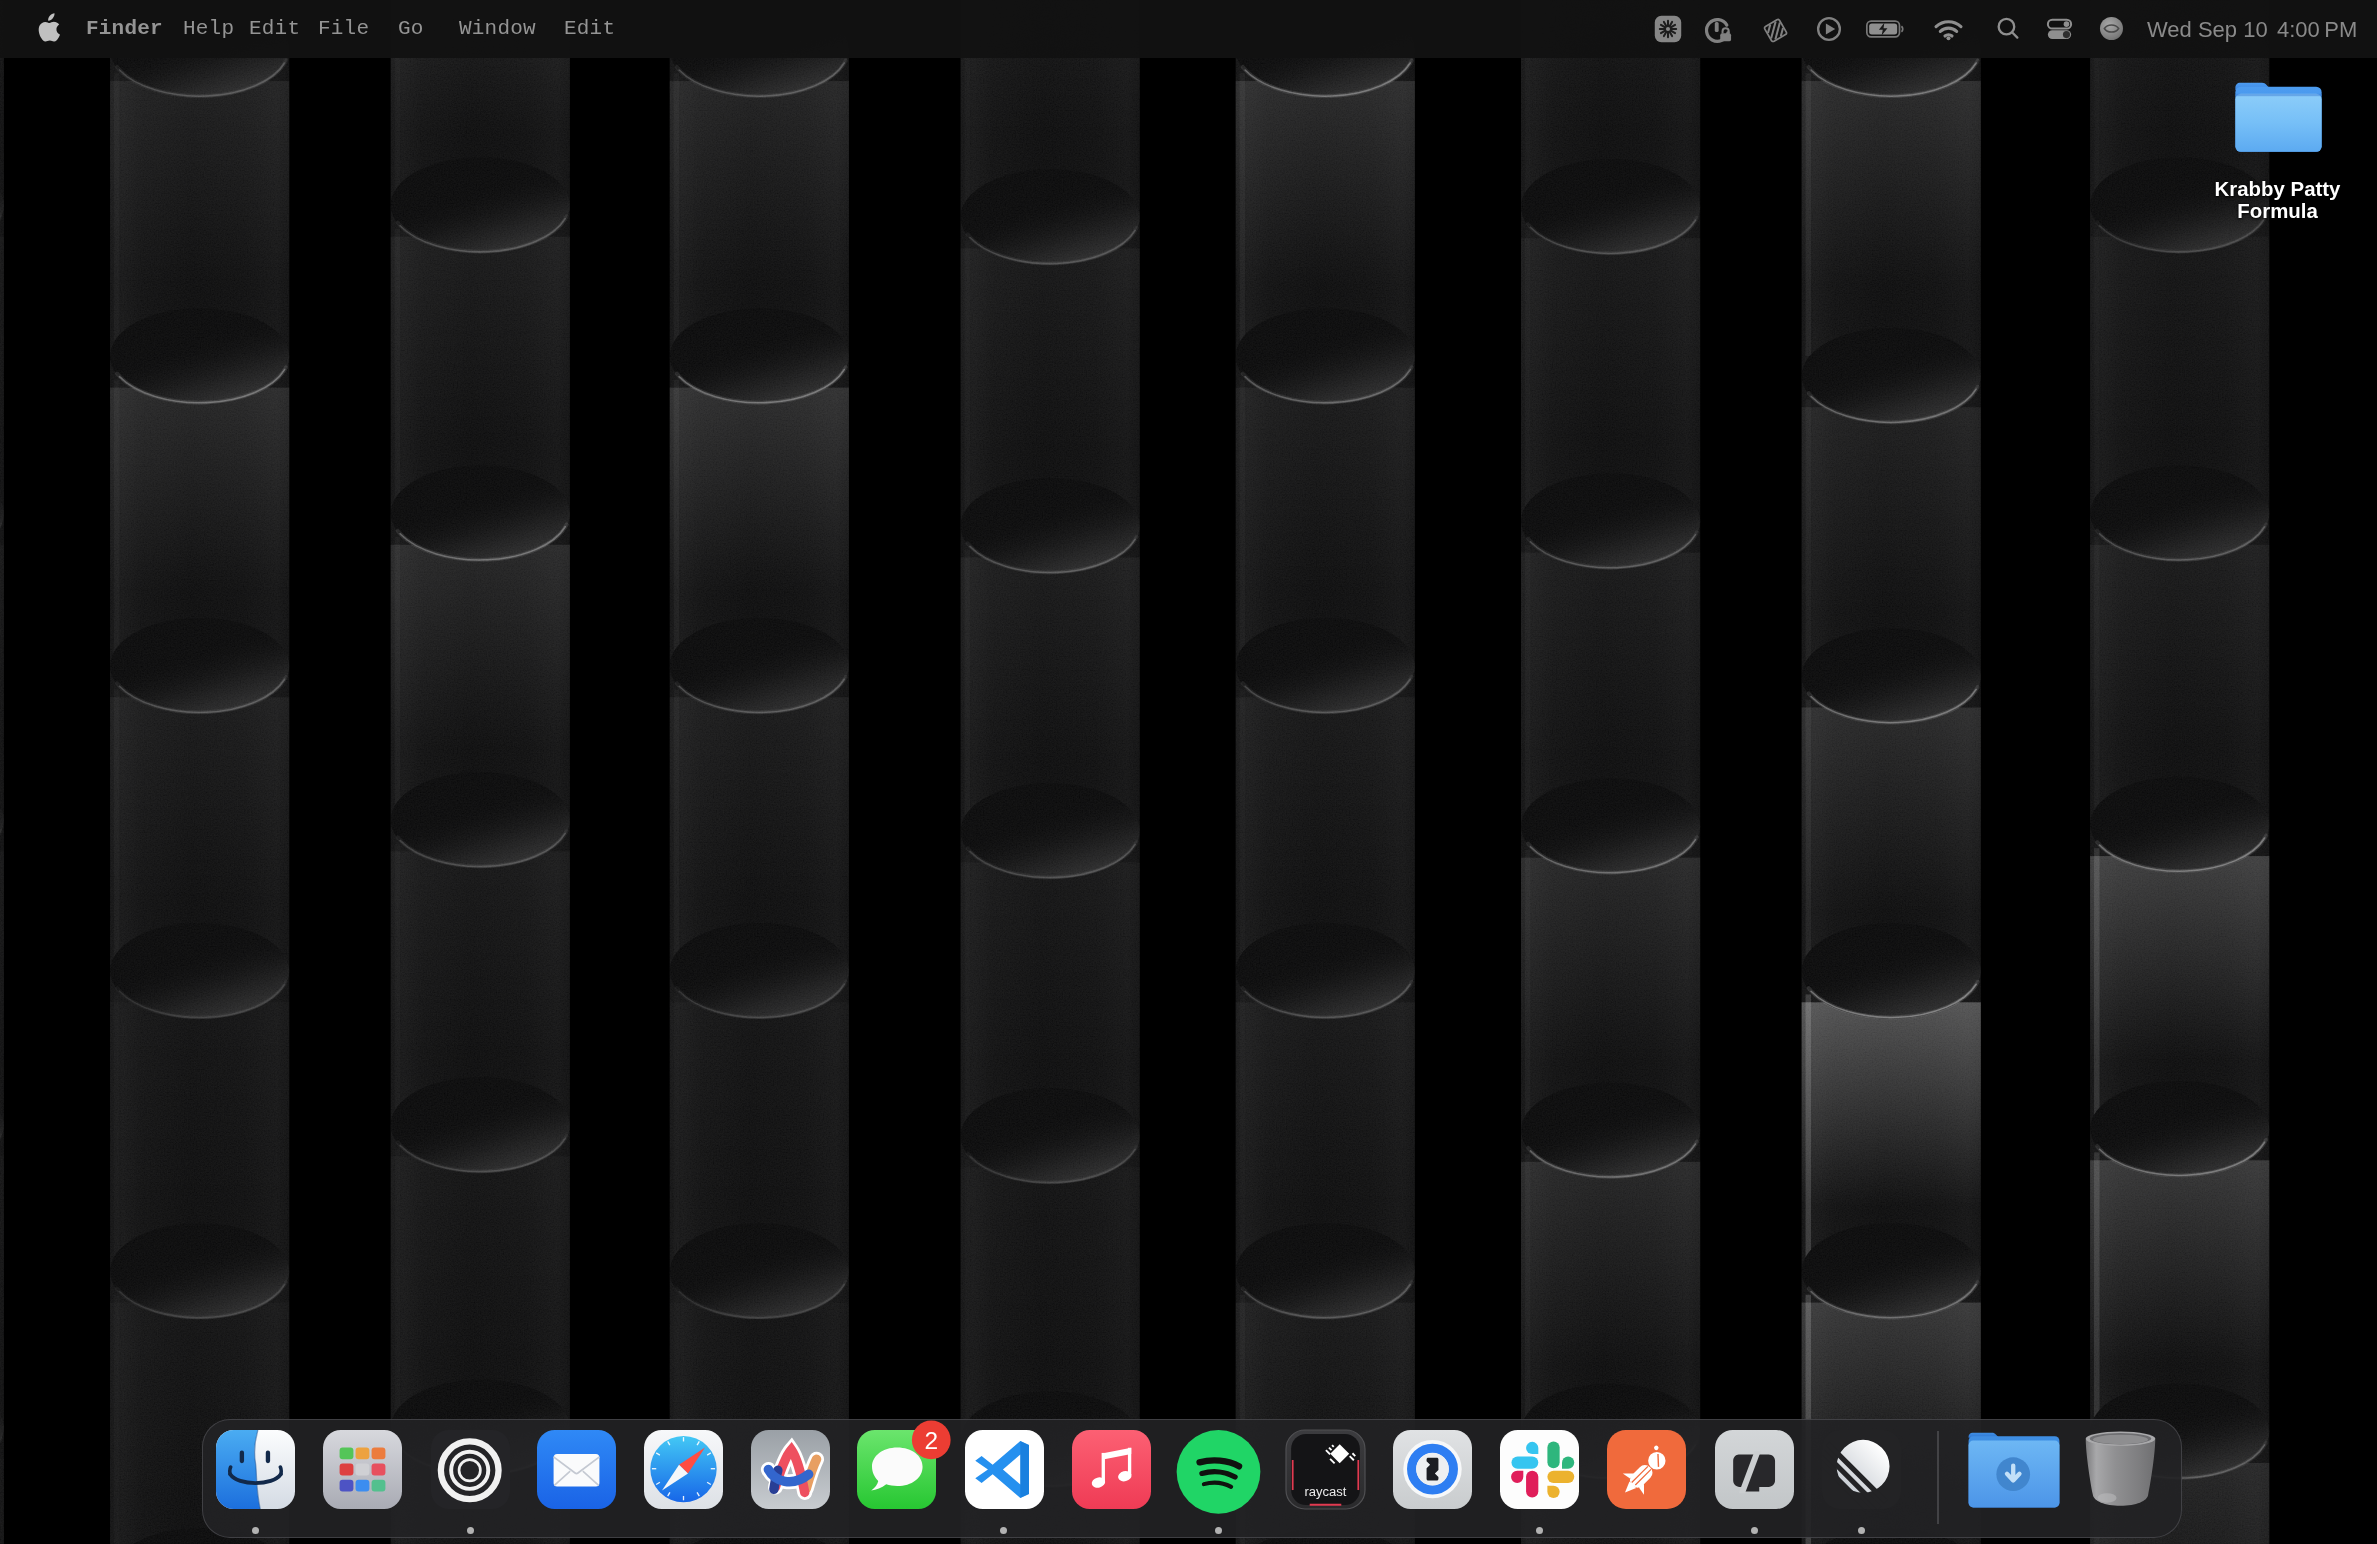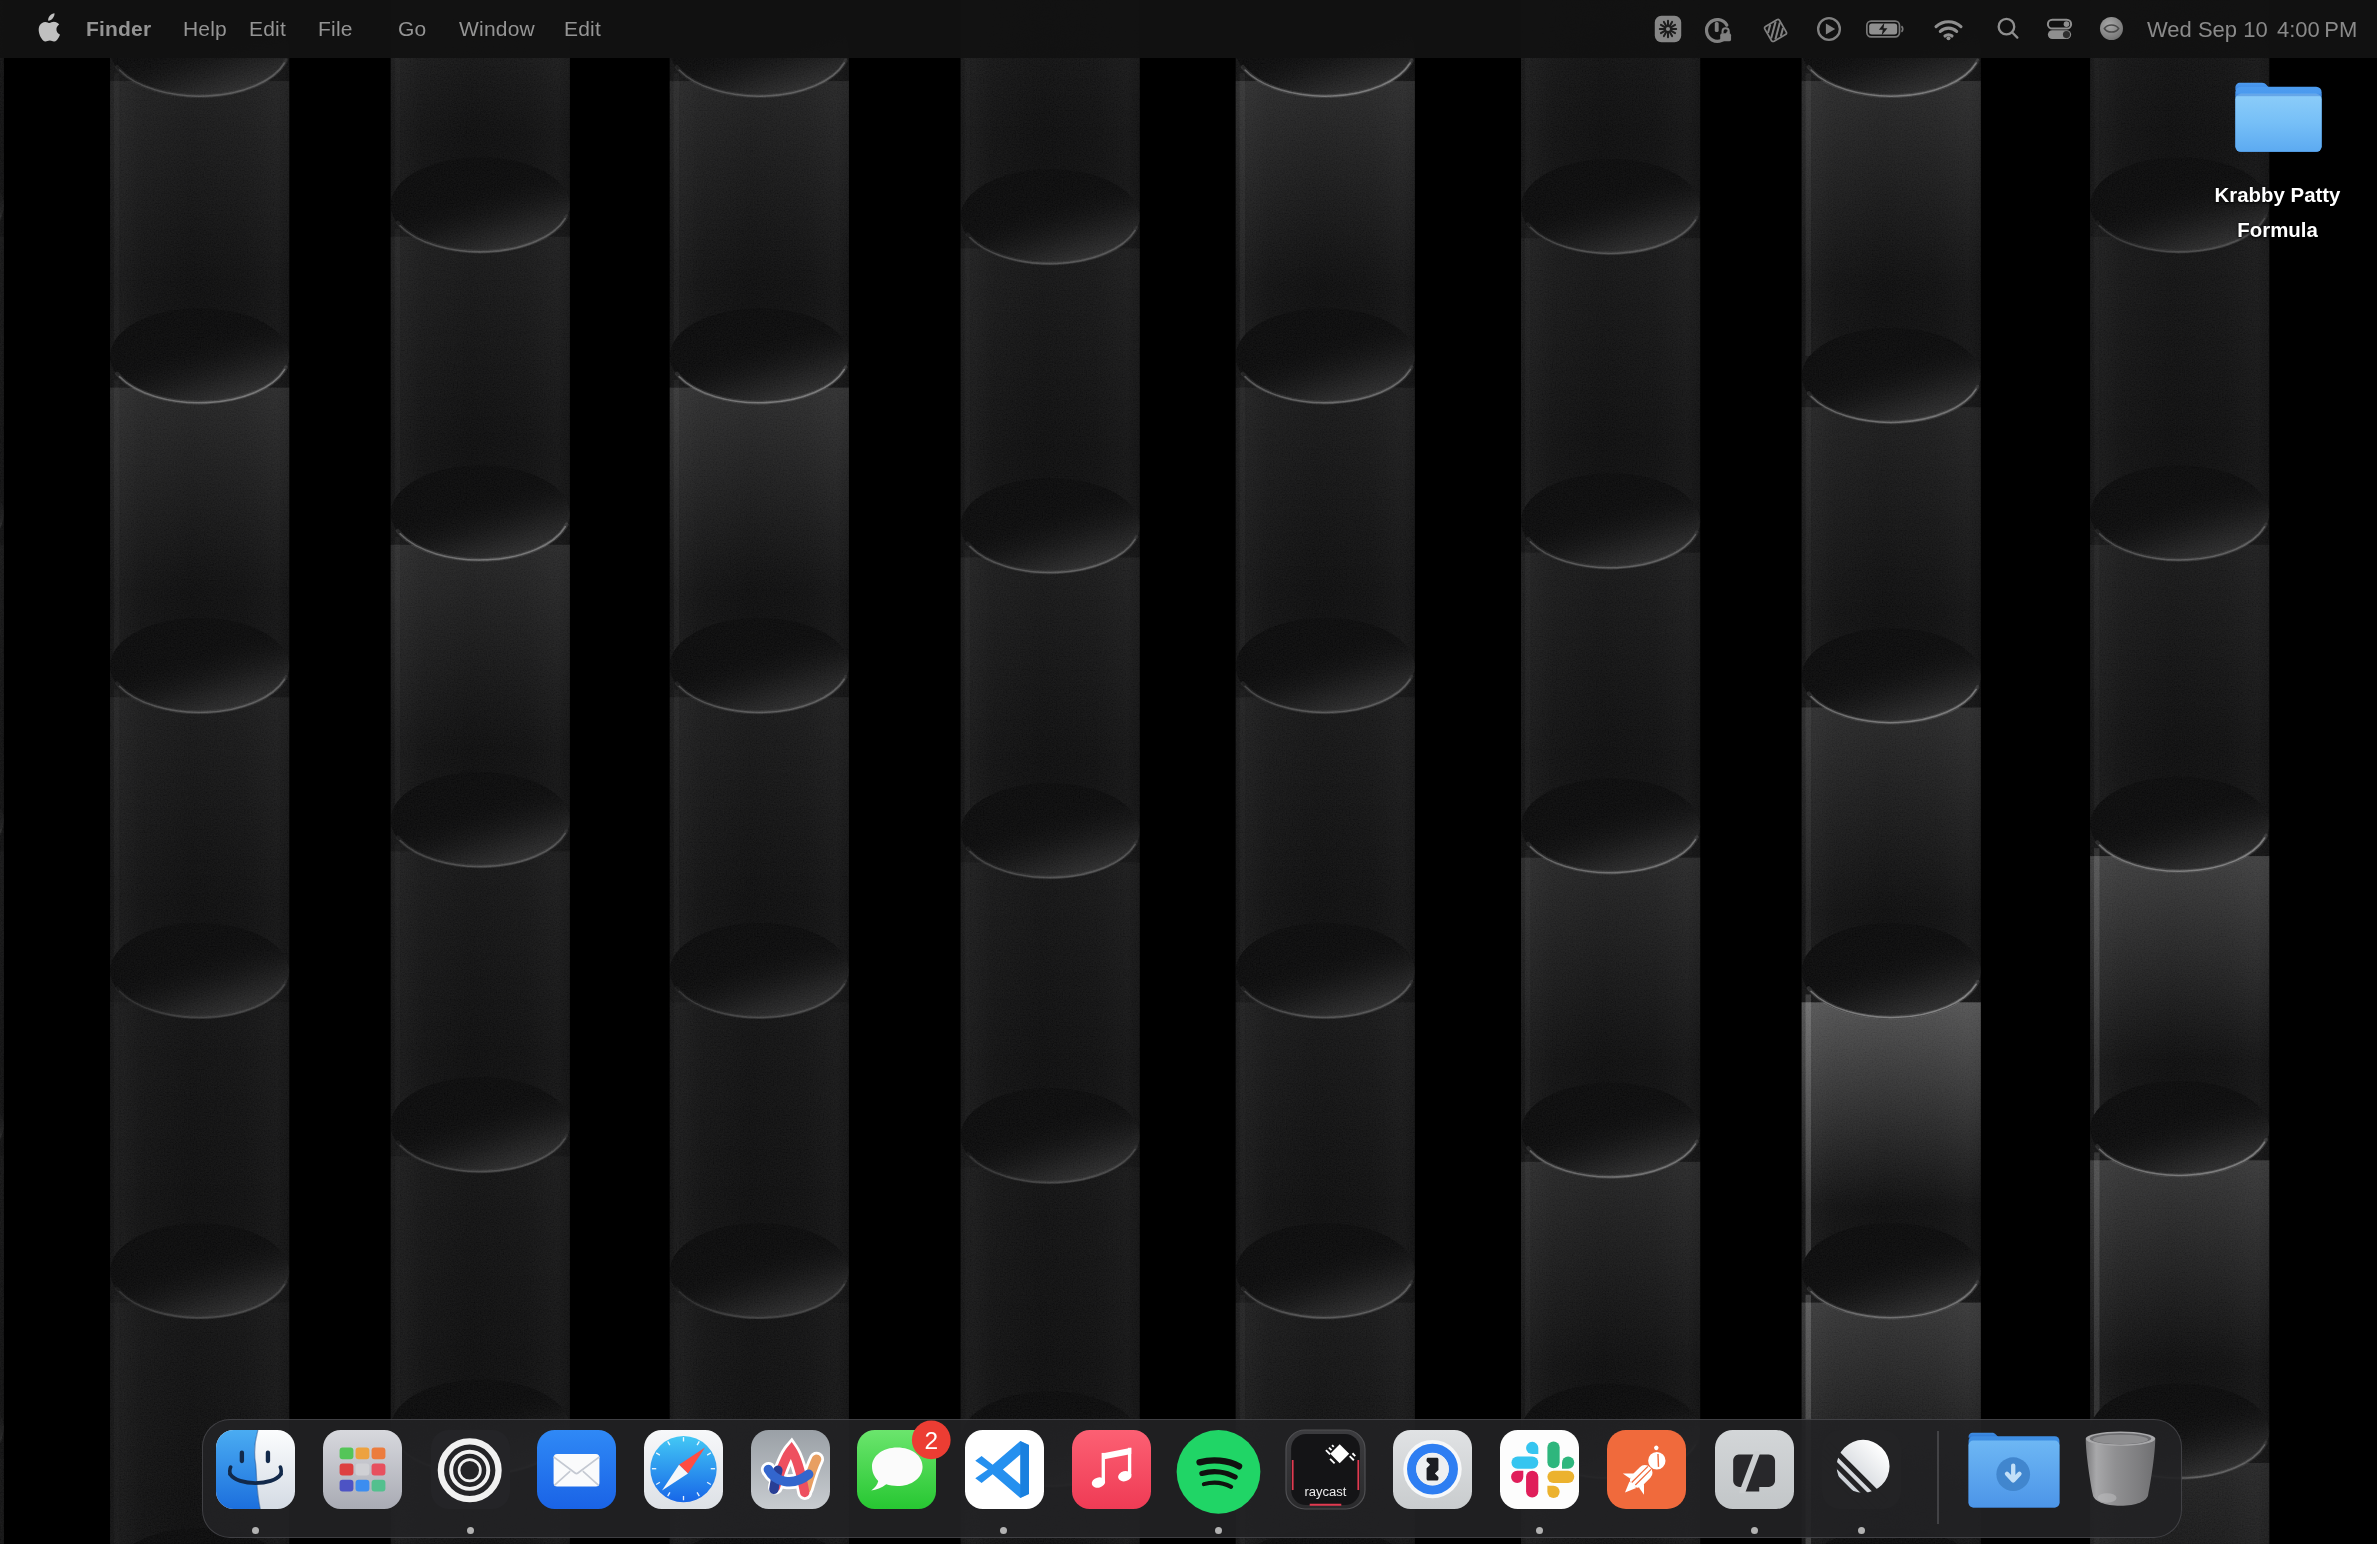--- a/index.html
+++ b/index.html
@@ -1,29 +1,29 @@
 <!DOCTYPE html>
 <html style="font-size:12.6px"><head><meta charset="utf-8"><style>
 * { margin:0; padding:0; box-sizing:border-box; }
 html,body { width:2377px; height:1544px; overflow:hidden; background:#000; font-family:"Liberation Sans", sans-serif; }
 .stage { position:relative; width:2377px; height:1544px; overflow:hidden; }
 .wp { position:absolute; left:0; top:0; }
 .menubar { position:absolute; left:0; top:0; width:2377px; height:58px; background:rgba(18,18,18,0.965); }
-.mbitem { position:absolute; top:0; }
+.mbitem { position:absolute; top:0;font-family:Liberation Mono, monospace; }
 .mbtxt { top:16.5px; font-size:21px; color:#949494; letter-spacing:0.2px; }
 .mbicon { position:absolute; top:15px; }
 .mbtime { position:absolute; top:17.3px; font-size:22px; color:#8a8a8a; }
 .dock { position:absolute; left:202px; top:1419px; width:1980px; height:119px; border-radius:28px;
         background:rgba(34,34,37,0.9); border:1.2px solid rgba(108,108,115,0.42); }
 .dicon { position:absolute; top:1430px; }
 .ddot { position:absolute; top:1527px; width:7px; height:7px; border-radius:50%; background:#b2b2b2; }
 .dsep { position:absolute; left:1937px; top:1431px; width:1.6px; height:93px; background:rgba(130,130,135,0.35); }
 .dfold { position:absolute; left:2232px; top:75px; }
 .dlabel { position:absolute; left:2179px; top:178px; width:197px; text-align:center; color:#ffffff;
-          font-size:20.4px; font-weight:700; line-height:35px; text-shadow:0 0.8px 3.1px rgba(0,0,0,0.95), 0 0 1.6px rgba(0,0,0,0.8); }
+          font-size:20.4px; font-weight:700; line-height:22px; text-shadow:0 0.8px 3.1px rgba(0,0,0,0.95), 0 0 1.6px rgba(0,0,0,0.8); }
 </style></head>
 <body>
 <div class="stage">
 <svg class="wp" width="2377" height="1544" viewBox="0 0 3024 1964" xmlns="http://www.w3.org/2000/svg">
       <defs>
         <linearGradient id="bodyH" x1="0" y1="0" x2="1" y2="0">
           <stop offset="0" stop-color="#090909"></stop>
           <stop offset="0.07" stop-color="#0d0d0d"></stop>
           <stop offset="0.18" stop-color="#070707"></stop>
           <stop offset="0.45" stop-color="#030303"></stop>

